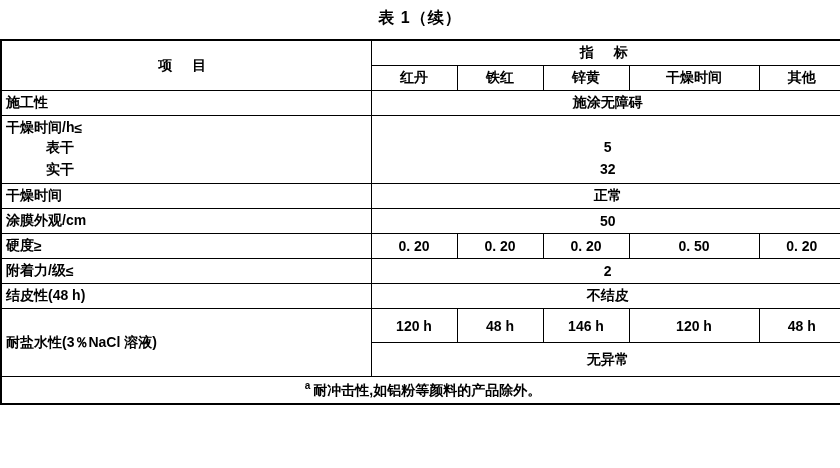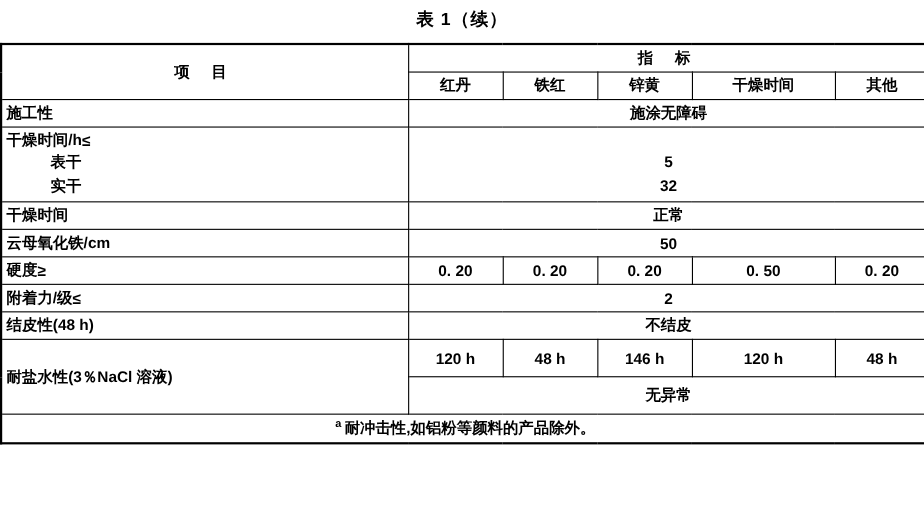--- a/index.html
+++ b/index.html
@@ -172,21 +172,21 @@
             <span>干燥时间</span>
             <span class="sym"></span>
           </div>
         </td>
         <td colspan="5">正常</td>
       </tr>
 
       <tr>
         <td class="left">
           <div class="rowlabel">
-            <span>云母氧化铁/cm</span>
+            <span>涂膜外观/cm</span>
             <span class="sym"></span>
           </div>
         </td>
         <td colspan="5">50</td>
       </tr>
 
       <tr>
         <td class="left">
           <div class="rowlabel">
             <span>硬度</span>

